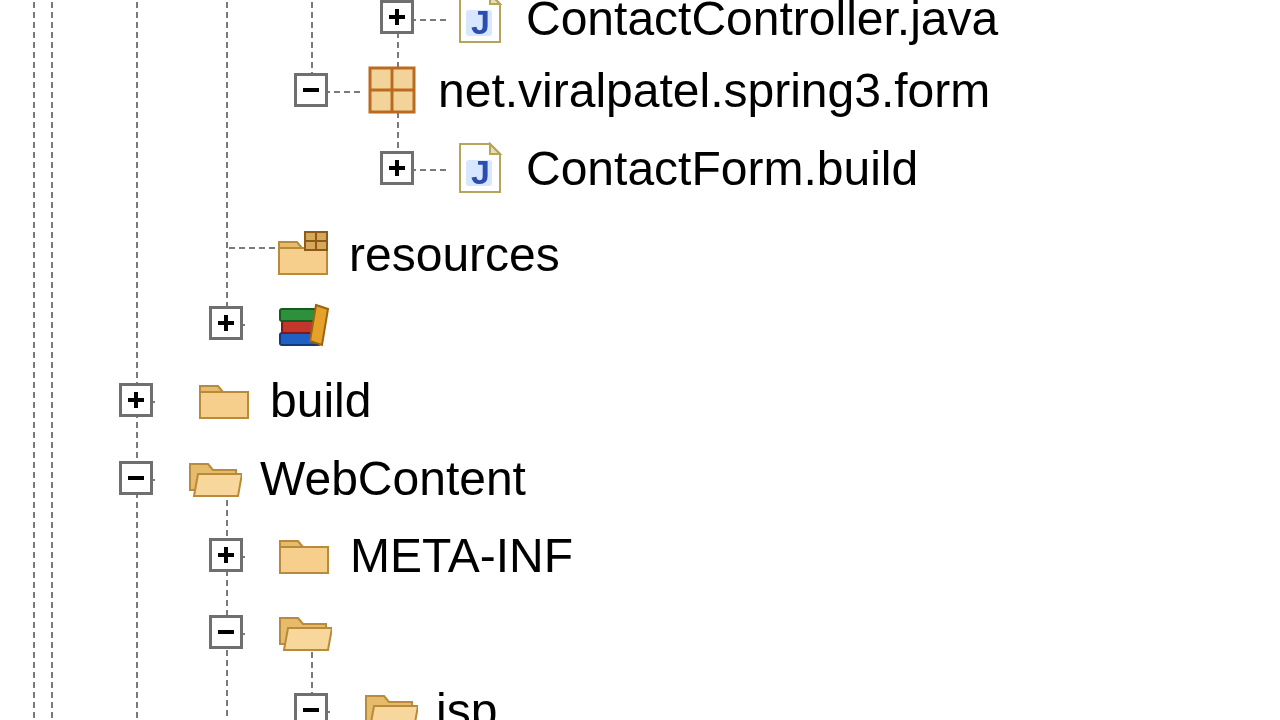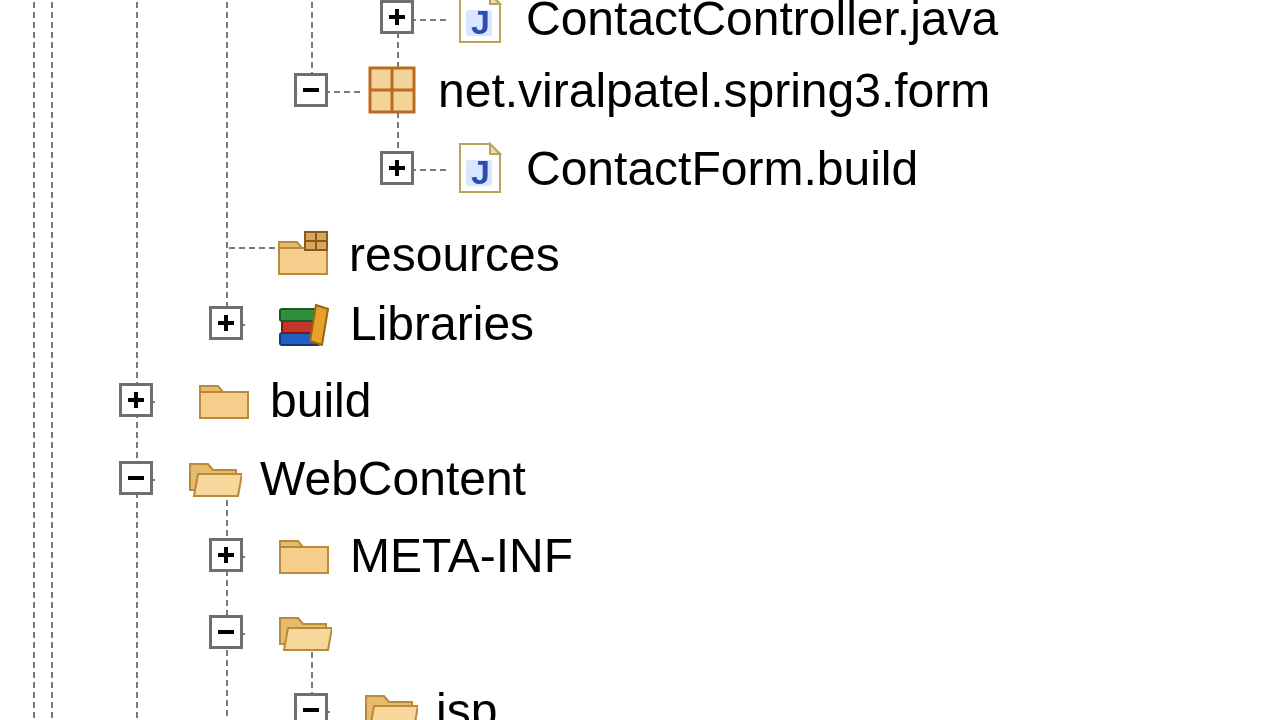--- a/index.html
+++ b/index.html
@@ -219,21 +219,20 @@
 
   <div class="row" style="left:276px; top:293px;">
     <span class="ic ic-libraries">
       <svg viewBox="0 0 56 56">
         <rect class="b3" x="4" y="38" width="40" height="12" rx="2"></rect>
         <rect class="b2" x="6" y="26" width="40" height="12" rx="2"></rect>
         <rect class="b1" x="4" y="14" width="40" height="12" rx="2"></rect>
         <path class="lean" d="M40 10 L52 14 L46 50 L34 46 Z"></path>
       </svg>
     </span>
-    <span class="label">Libraries</span>
   </div>
 
   <div class="row" style="left:196px; top:370px;">
     <span class="ic ic-folder">
       <svg viewBox="0 0 56 56">
         <path class="tab" d="M4 14 H22 L27 20 H4 Z"></path>
         <path class="body" d="M4 20 H52 V46 H4 Z"></path>
       </svg>
     </span>
     <span class="label">build</span>

